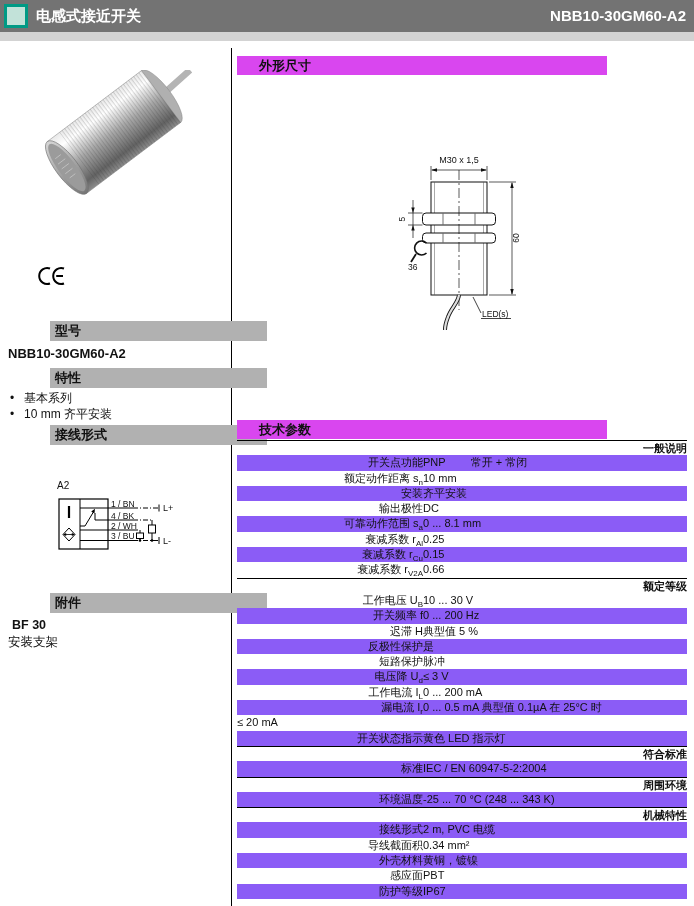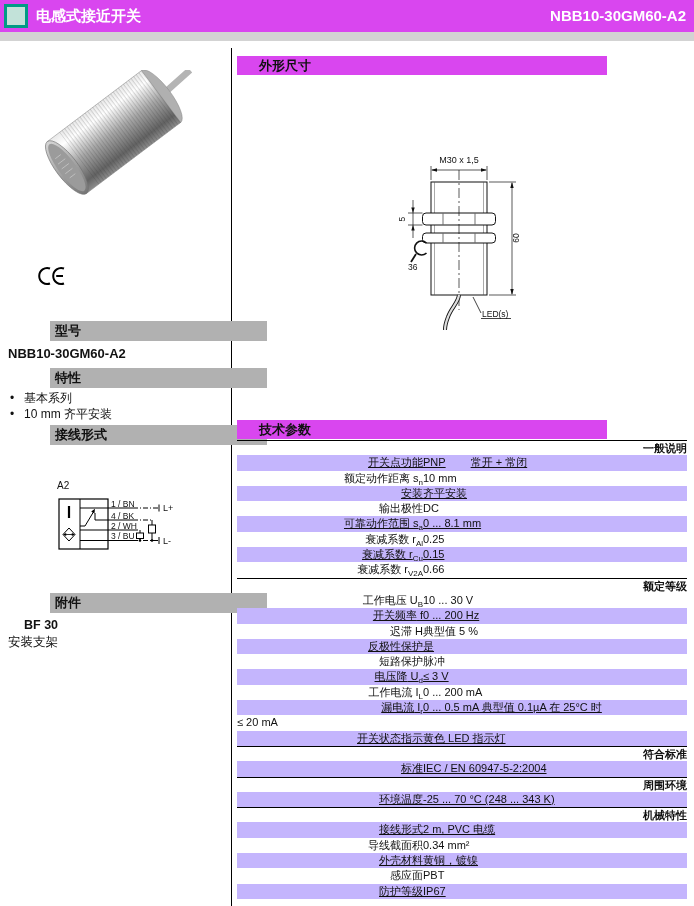--- a/index.html
+++ b/index.html
@@ -1,52 +1,52 @@
 <!DOCTYPE html>
 <html><head>
 <meta charset="utf-8">
 <style>
   html,body{margin:0;padding:0;background:#fff;}
   #page{position:relative;width:694px;height:906px;background:#fff;overflow:hidden;
         font-family:"Liberation Sans","DejaVu Sans",sans-serif;color:#111;}
   
-  .topbar{position:absolute;left:0;top:0;width:694px;height:32px;background:#d946ef;}
+  .topbar{position:absolute;left:0;top:0;width:694px;height:32px;background:#737373;}
   .topbar-icon{position:absolute;left:4px;top:4px;width:18px;height:18px;
                background:#c2e2d9;border:3px solid #009a85;}
   .topbar-title{position:absolute;left:36px;top:0;height:32px;line-height:32px;
                 font-size:15px;font-weight:bold;color:#fff;}
   .topbar-model{position:absolute;right:8px;top:0;height:32px;line-height:32px;
                 font-size:15px;font-weight:bold;color:#fff;}
   .substrip{position:absolute;left:0;top:32px;width:694px;height:9px;background:#d3d3d3;}
   .vdivider{position:absolute;left:231px;top:48px;width:1px;height:858px;background:#000;}
 
   
   .bar{position:absolute;left:8px;width:217px;height:20px;background:#b1b1b1;
        font-size:13px;font-weight:bold;line-height:20px;padding-left:5px;box-sizing:border-box;margin-left:42px;}
   .rbar{position:absolute;left:237px;width:370px;height:19px;background:#d946ef;
         font-size:13px;font-weight:bold;line-height:19px;padding-left:22px;box-sizing:border-box;}
 
   .model-value{position:absolute;left:8px;top:346px;font-size:13px;font-weight:bold;}
   .features{position:absolute;left:10px;top:390px;font-size:12px;}
   .features .fitem{display:flex;line-height:16px;}
   .features .bullet{width:14px;}
-  .acc-model{position:absolute;left:24px;top:618px;font-size:12.5px;font-weight:bold;}
+  .acc-model{position:absolute;left:12px;top:618px;font-size:12.5px;font-weight:bold;}
   .acc-desc{position:absolute;left:8px;top:634px;font-size:12.5px;}
 
   .photo{position:absolute;left:40px;top:70px;width:155px;height:130px;}
   .ce{position:absolute;left:33px;top:264px;width:34px;height:24px;}
   .wiring{position:absolute;left:55px;top:477px;width:175px;height:95px;}
   .dimdrawing{position:absolute;left:385px;top:110px;width:255px;height:225px;}
 
   
   .spec-table{position:absolute;left:237px;top:440px;width:450px;text-align:right;}
   .sech{height:15.3px;border-top:1px solid #000;box-sizing:border-box;
         font-weight:bold;padding-left:4px;font-size:11px;line-height:14.5px;}
   .srow{display:flex;height:15.3px;font-size:11px;line-height:15.4px;}
-  .srow.alt{background:#c4b5fd;text-decoration:underline;}
+  .srow.alt{background:#8b5cf6;}
   .srow .lbl{flex:0 0 175px;padding-left:11px;box-sizing:content-box;white-space:nowrap;}
   .srow .val{white-space:nowrap;}
   .srow sub{font-size:8px;line-height:0;}
   .v2{margin-left:25px;}
 
   svg text{font-family:"Liberation Sans","DejaVu Sans",sans-serif;fill:#111;}
 </style>
 </head>
 <body>
 

